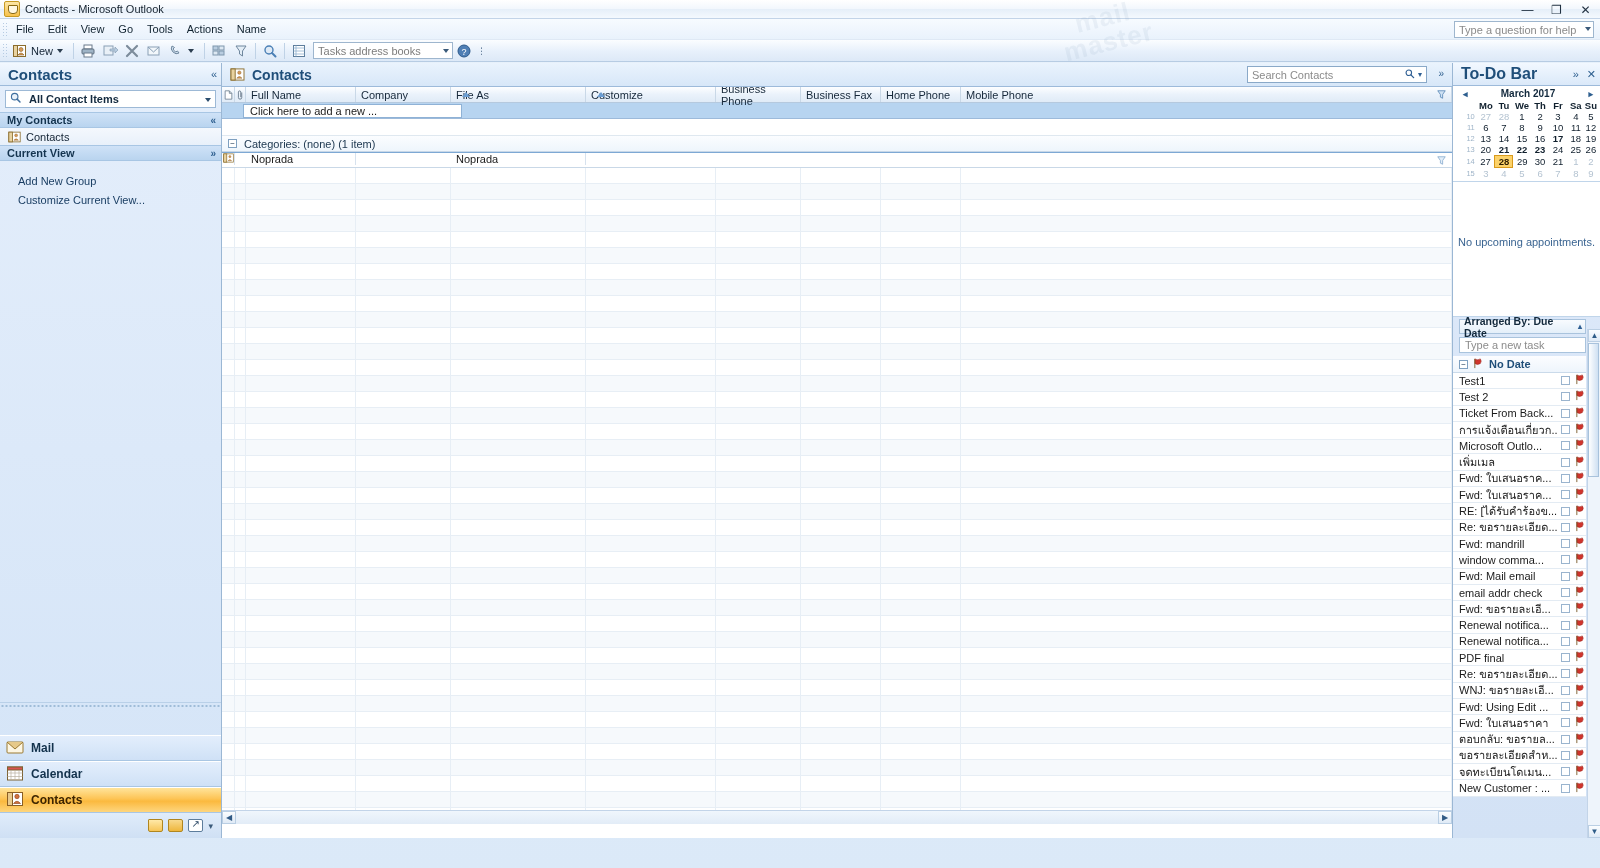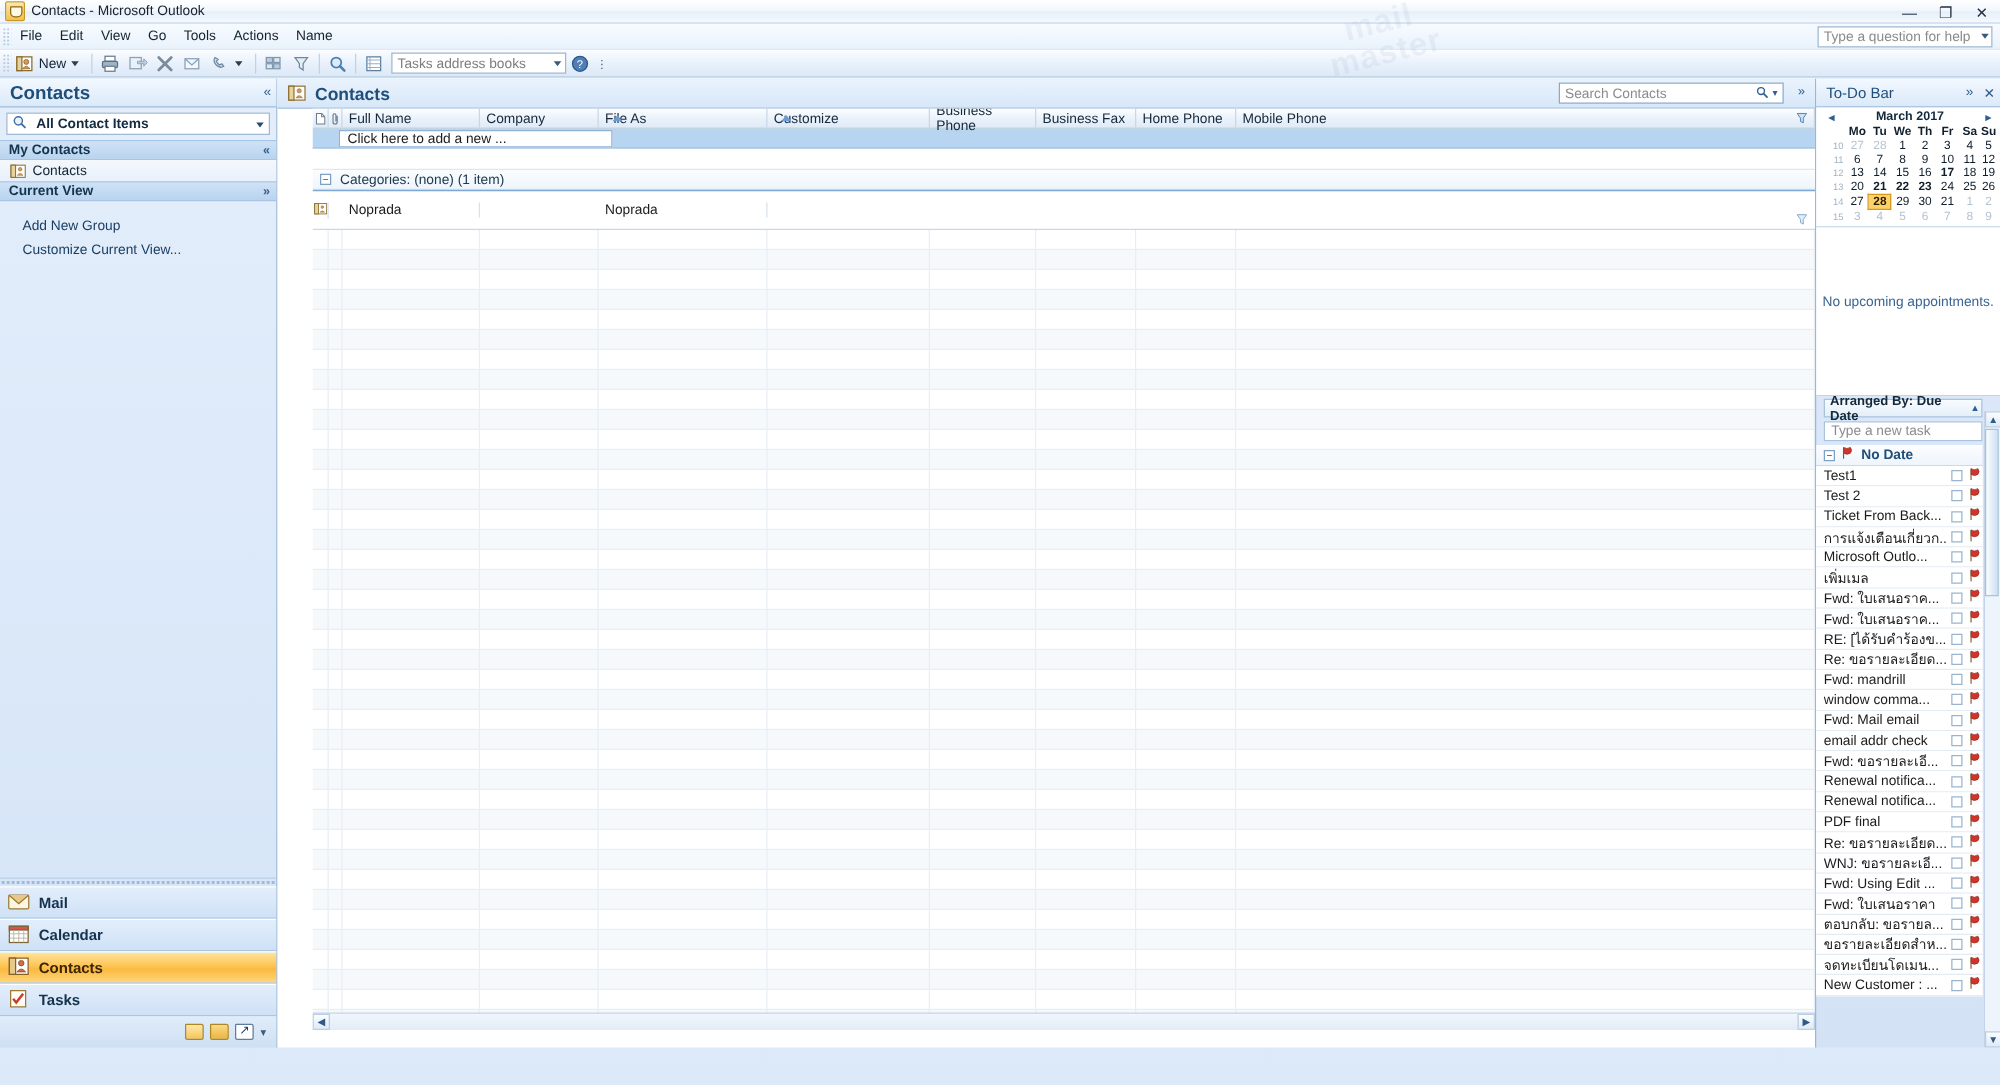--- a/index.html
+++ b/index.html
@@ -164,21 +164,21 @@
   .main-header .mh-ico { width:15px;height:14px; margin-right:7px; position:relative;}
   .main-header .mh-ttl { font-size:14px; font-weight:bold; color:#1f4e79; }
   .searchbox {
     position:absolute; right:25px; top:3px; width:180px; height:17px;
     background:#fff; border:1px solid #8aa9c8; display:flex; align-items:center;
     padding:0 4px; font-size:11px; color:#8b8b8b;
   }
   .searchbox .sx { margin-left:auto; display:flex; align-items:center; gap:3px; }
   .search-chev { position:absolute; right:8px; top:5px; font-size:10px; color:#2e5f8f; }
 
-  .gridwrap { position:absolute; left:0; top:24px; right:0; bottom:14px; background:#fff; overflow:hidden;margin-left:28px; }
+  .gridwrap { position:absolute; left:0; top:24px; right:0; bottom:14px; background:#fff; overflow:hidden; }
   .colheader {
     height:16px; display:flex; align-items:stretch;
     background: linear-gradient(to bottom,#fdfeff 0%,#eaf2fb 50%,#e0ebf7 100%);
     border-bottom:1px solid #b5c9de;
     position:relative;
   }
   .colheader .c {
     border-right:1px solid #c9d8e7; font-size:11px; color:#16283a;
     display:flex; align-items:center; padding-left:5px; position:relative;
   }
@@ -199,21 +199,21 @@
   .grouprow {
     height:16px; background: linear-gradient(to bottom,#fbfdff,#eef5fc);
     border-bottom:1px solid #c8d8e8;
     display:flex; align-items:center; padding-left:6px; font-size:11px; color:#203a52;
   }
   .grouprow .expander {
     width:9px; height:9px; border:1px solid #7fa0c0; background:#fff;
     margin-right:7px; position:relative; font-size:8px; line-height:7px; text-align:center; color:#14334f;
   }
   .datarow {
-    height:32px; display:flex; align-items:center;
+    height:16px; display:flex; align-items:flex-start;
     background:#fff; border-bottom:1px solid #c9d8e7;
     border-top:1px solid #7da8d4;
   }
   .datarow .dc { border-right:1px solid #d7e2ee; font-size:11px; display:flex; align-items:center; padding-left:5px;}
   .emptyrow { height:16px; display:flex; align-items:stretch; border-bottom:1px solid #e7eef5; }
   .emptyrow .dc { border-right:1px solid #e7eef5; }
   .emptyrow.alt { background:#f6f9fc; }
   .vfilter { position:absolute; right:5px; top:3px; color:#4b7db0; font-size:10px;}
 
   .hscroll {
@@ -236,21 +236,21 @@
   .todobar {
     position:absolute; right:0; top:63px; width:148px; height:775px;
     background: linear-gradient(to bottom,#dfeafa,#d3e2f5);
     border-left:1px solid #9bb7d4;
   }
   .todo-header {
     height:23px; display:flex; align-items:center; padding:0 4px 0 8px;
     background: linear-gradient(to bottom,#f2f8ff,#dbe9f9);
     border-bottom:1px solid #9dbada;
   }
-  .todo-header .ttl { font-size:12px; font-weight:normal; color:#1f4e79; }
+  .todo-header .ttl { font-size:16px; font-weight:bold; color:#1f4e79; }
   .todo-header .acts { margin-left:auto; display:flex; gap:8px; font-size:11px; color:#2e5f8f; }
   .datenav {
     background:#ffffff; margin:0; padding:2px 3px 2px 6px;
     border-bottom:1px solid #c0d5ea;
   }
   .dn-top { display:flex; align-items:center; justify-content:space-between; font-size:10px;
             color:#12293d; font-weight:bold; padding:0 4px; }
   .dn-top .nav { color:#2e5f8f; font-size:9px; cursor:pointer; }
   table.cal { border-collapse:collapse; width:100%; margin-top:1px; }
   table.cal td, table.cal th {
@@ -553,29 +553,20 @@
       <div class="navbtn active">
         <span class="nb-ico">
           <svg width="18" height="16" viewBox="0 0 18 16">
             <rect x="1.5" y="1.5" width="15" height="13" fill="#fff" stroke="#8a5f24"></rect>
             <rect x="1.5" y="1.5" width="5" height="13" fill="#e8c98c" stroke="#8a5f24"></rect>
             <circle cx="11" cy="5.5" r="2.2" fill="#d2703f" stroke="#8a3f14" stroke-width="0.6"></circle>
             <path d="M7.5 12.5 q3.5-4.5 7 0z" fill="#d2703f" stroke="#8a3f14" stroke-width="0.6"></path>
           </svg>
         </span>
         <span>Contacts</span>
-      </div>
-      <div class="navbtn">
-        <span class="nb-ico">
-          <svg width="18" height="16" viewBox="0 0 18 16">
-            <rect x="2.5" y="1.5" width="12" height="13" fill="#fffdf4" stroke="#9b7a32"></rect>
-            <path d="M4.5 8 L7 11 L12.5 4" fill="none" stroke="#cc3b30" stroke-width="2"></path>
-          </svg>
-        </span>
-        <span>Tasks</span>
       </div>
     </div>
 
     <div class="navfooter">
       <span class="nf-ico"></span>
       <span class="nf-ico sq"></span>
       <span class="nf-ico arrow"></span>
       <span style="font-size:9px;color:#3a5a7a;">▾</span>
     </div>
   </div>

